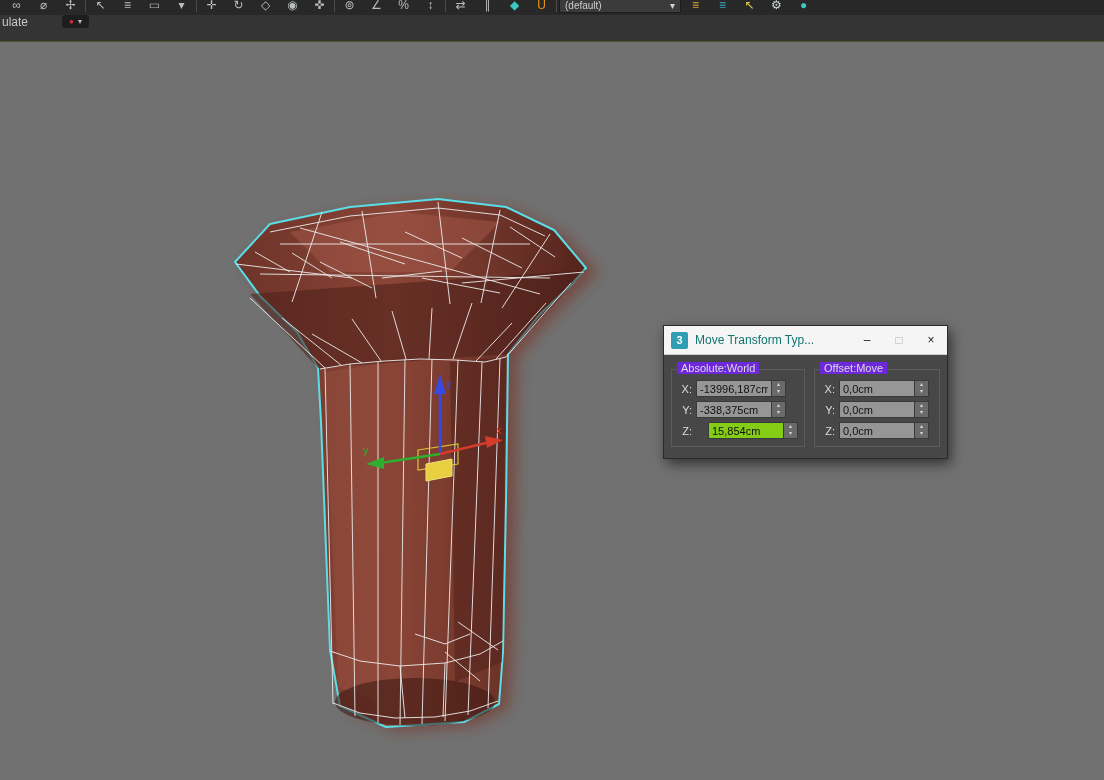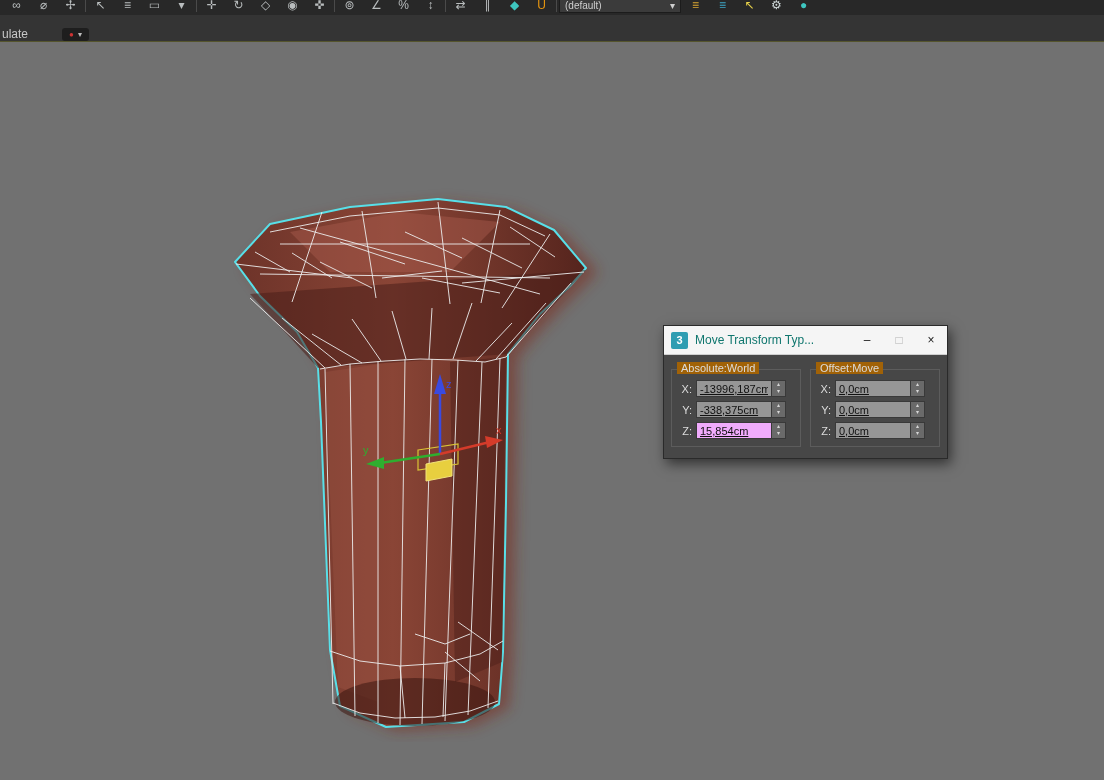--- a/index.html
+++ b/index.html
@@ -12,21 +12,21 @@
                  gap:2px; padding:0 4px; overflow:hidden; flex:none; }
   .t-icon { display:inline-block; width:25px; height:20px; line-height:20px; margin-top:-5px;
             text-align:center; font-size:12px; color:#b9bdbe; cursor:pointer; flex:none; }
   .t-sep { width:1px; height:14px; background:#4a4a4a; margin-top:-2px; flex:none; }
   .t-combo { height:16px; margin-top:-3px; background:#3b3b3b; border:1px solid #1c1c1c;
              color:#cfcfcf; font-size:10px; line-height:13px; padding:0 5px; display:flex;
              justify-content:space-between; align-items:center; width:122px; flex:none; cursor:pointer; }
 
   
   .tab-bar { height:27px; background:#343434; border-bottom:1px solid #55552d;
-             display:flex; align-items:flex-end; color:#c8c8c8; font-size:12px;
+             display:flex; align-items:flex-start; color:#c8c8c8; font-size:12px;
              padding-left:2px; gap:34px; flex:none; }
   .cam-badge { background:#1e1e1e; border-radius:3px; padding:2px 7px; display:flex;
                align-items:center; gap:4px; font-size:8px; color:#bbb; cursor:pointer; }
 
   
   .viewport { flex:1; position:relative; background:#717171; }
 
   
   .dialog { position:absolute; left:663px; top:283px; width:285px; background:#474747;
             border:1px solid #2a2a2a; box-shadow:3px 5px 12px rgba(0,0,0,.55); }
@@ -34,29 +34,29 @@
                padding-left:7px; border-bottom:1px solid #cfcfcf; }
   .dlg-logo { width:17px; height:17px; background:#2f9db2; color:#fff; font-size:11px;
               font-weight:bold; text-align:center; line-height:17px; border-radius:2px; flex:none; }
   .dlg-text { font-size:12px; color:#0f766e; margin-left:7px; flex:1;
               white-space:nowrap; overflow:hidden; }
   .dlg-btn { width:32px; height:29px; line-height:29px; text-align:center; font-size:12px;
              color:#222; cursor:pointer; flex:none; }
   .dlg-btn.dim { color:#b5b5b5; }
   .dlg-body { display:flex; gap:9px; padding:14px 7px 11px 7px; }
   .group { flex:1; border:1px solid #5c5c5c; position:relative; padding:10px 6px 7px 4px; }
-  .group-label { position:absolute; top:-8px; left:5px; background:#a16207; padding:0 4px;
+  .group-label { position:absolute; top:-8px; left:5px; background:#6d28d9; padding:0 4px;
                  font-size:11px; color:#dcdcdc; }
   .row { display:flex; align-items:center; margin-bottom:4px; }
   .row:last-child { margin-bottom:0; }
   .ax { width:16px; text-align:right; margin-right:4px; font-size:11px; color:#dcdcdc; }
   .num { width:76px; height:17px; background:#969696; border:1px solid #393939;
          font-size:11px; font-family:"Liberation Sans", sans-serif; color:#111;
-         padding:0 3px;text-decoration:underline; }
-  .num.sel { background:#f0abfc; }
+         padding:0 3px; }
+  .num.sel { background:#84cc16;margin-left:12px; }
   .spin { width:14px; height:17px; display:flex; flex-direction:column; background:#6a6a6a;
           border:1px solid #393939; border-left:none; cursor:pointer; }
   .spin i { font-style:normal; font-size:6px; line-height:7px; text-align:center; color:#d5d5d5; }
 </style>
 </head>
 <body>
 
 <div class="screen">
 
   <div class="top-toolbar">

